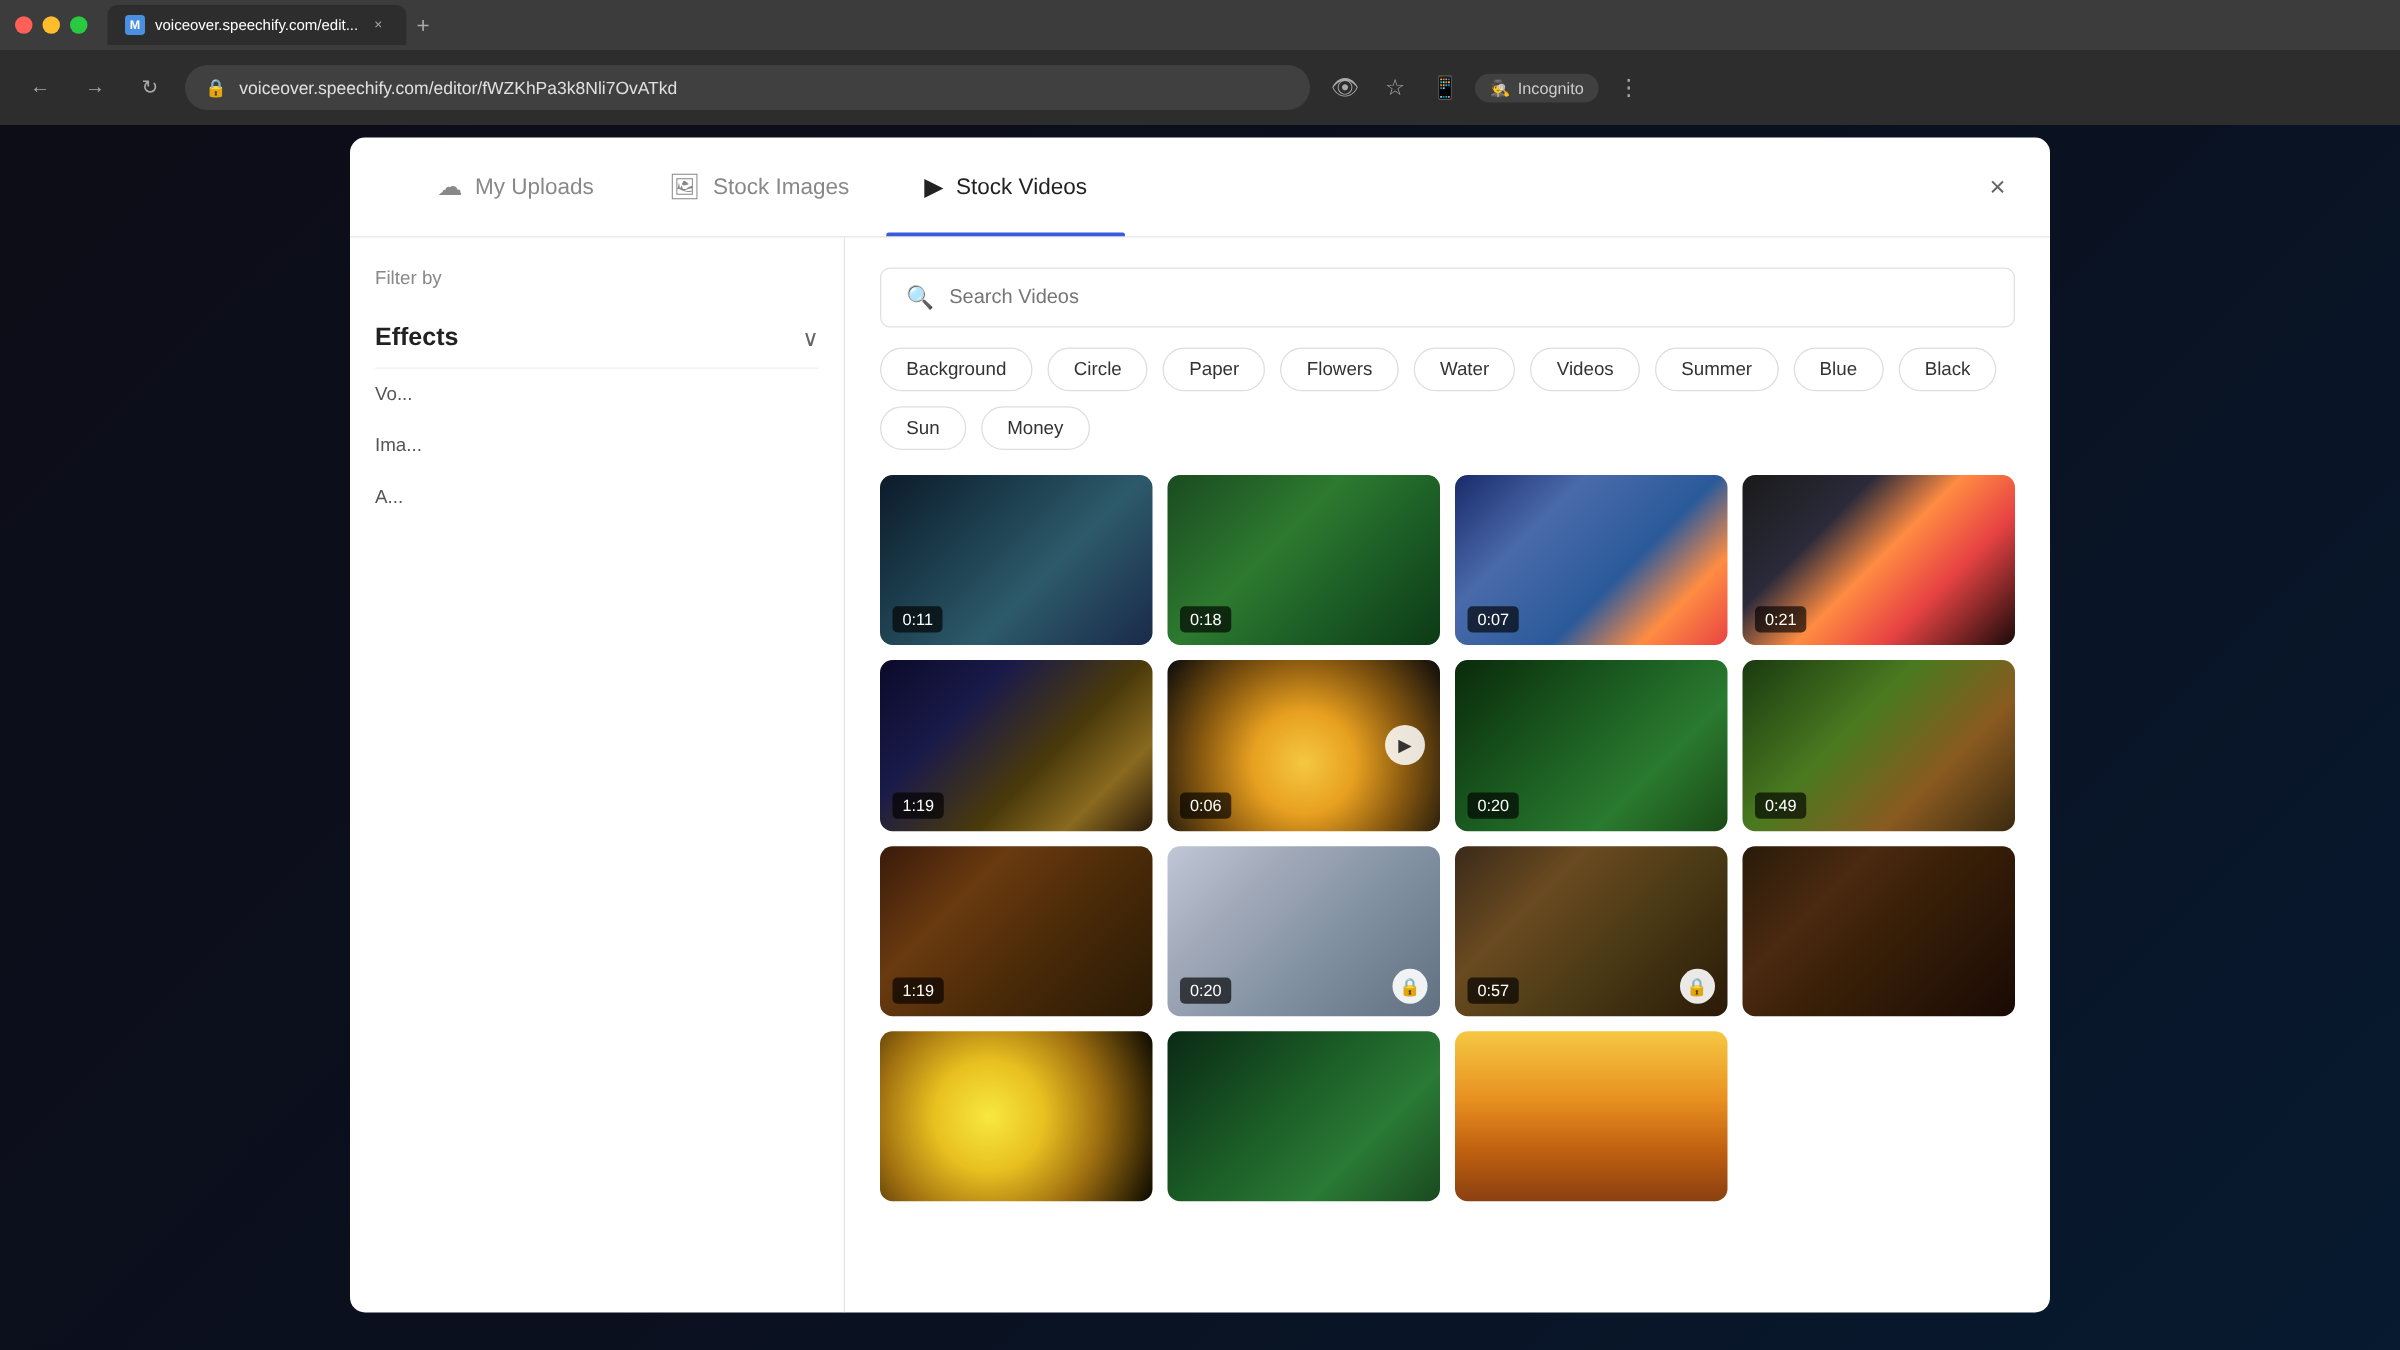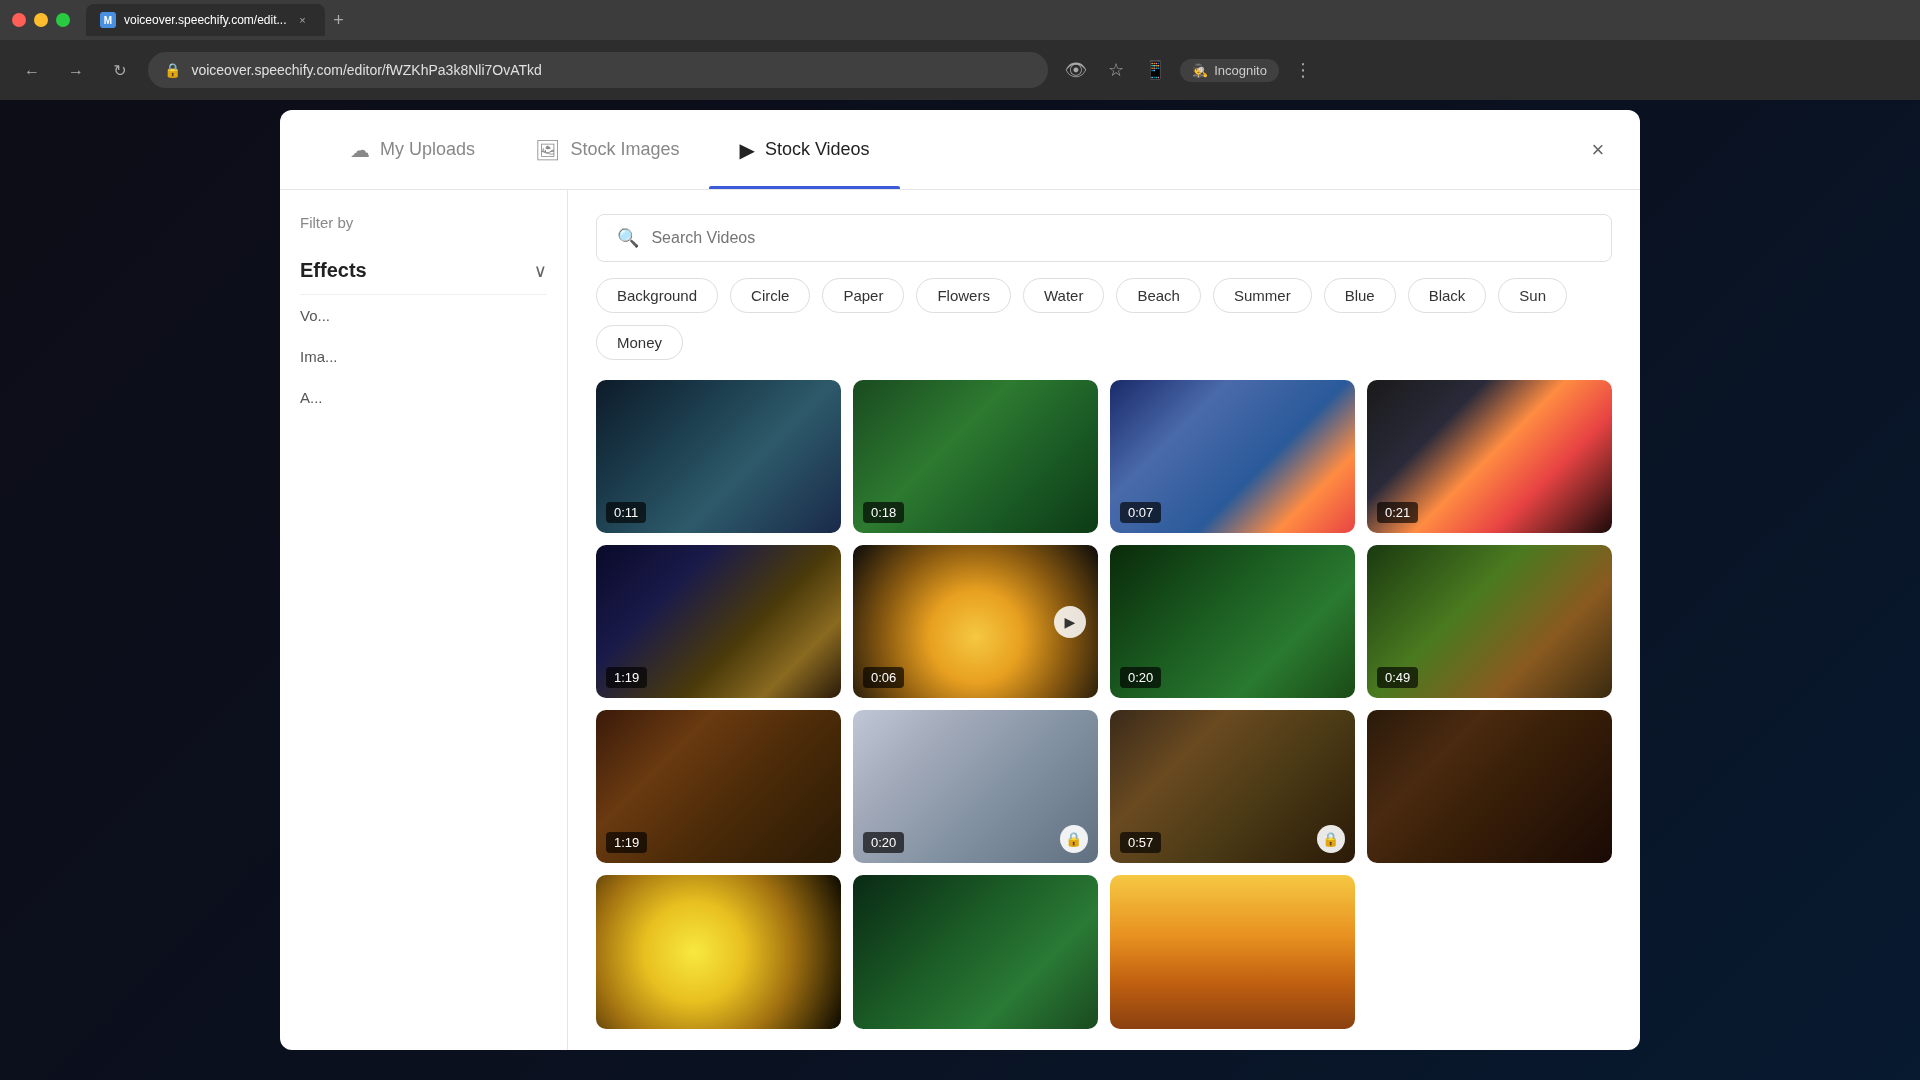--- a/index.html
+++ b/index.html
@@ -234,21 +234,21 @@
 
     
     .modal-body {
       display: flex;
       flex: 1;
       overflow: hidden;
     }
 
     
     .modal-sidebar {
-      width: 288px;
+      width: 396px;
       border-right: 1px solid #e5e5e5;
       padding: 24px 20px;
       overflow-y: auto;
     }
     .filter-label {
       font-size: 15px;
       color: #888;
       margin-bottom: 16px;
       font-weight: 400;
     }
@@ -518,21 +518,21 @@
             <input class="search-input" type="text" placeholder="Search Videos" style="">
           </div>
         </div>
 
         <div class="filter-tags">
           <div class="filter-tag">Background</div>
           <div class="filter-tag">Circle</div>
           <div class="filter-tag">Paper</div>
           <div class="filter-tag">Flowers</div>
           <div class="filter-tag">Water</div>
-          <div class="filter-tag">Beach</div>
+          <div class="filter-tag">Videos</div>
           <div class="filter-tag">Summer</div>
           <div class="filter-tag">Blue</div>
           <div class="filter-tag">Black</div>
           <div class="filter-tag">Sun</div>
           <div class="filter-tag">Money</div>
         </div>
 
         <div class="video-grid-container">
           <div class="video-grid">
 

